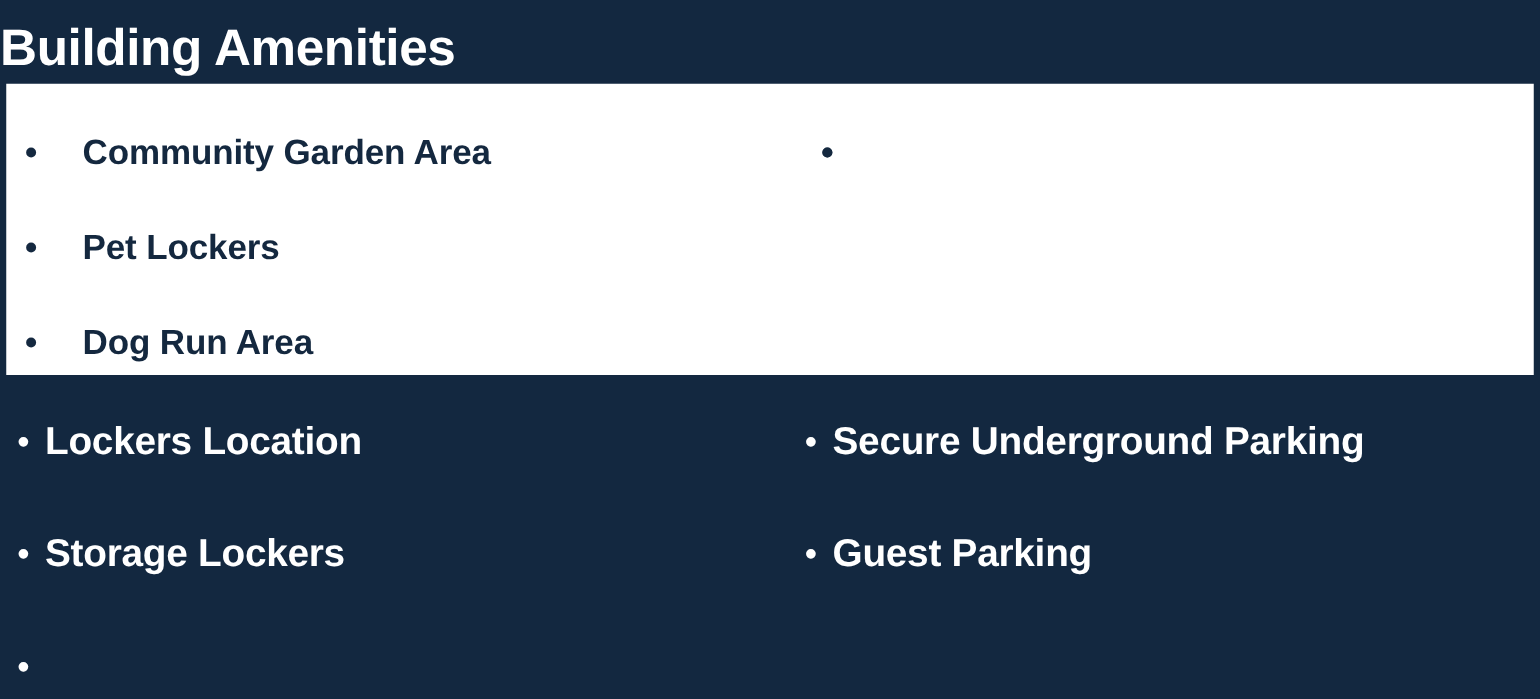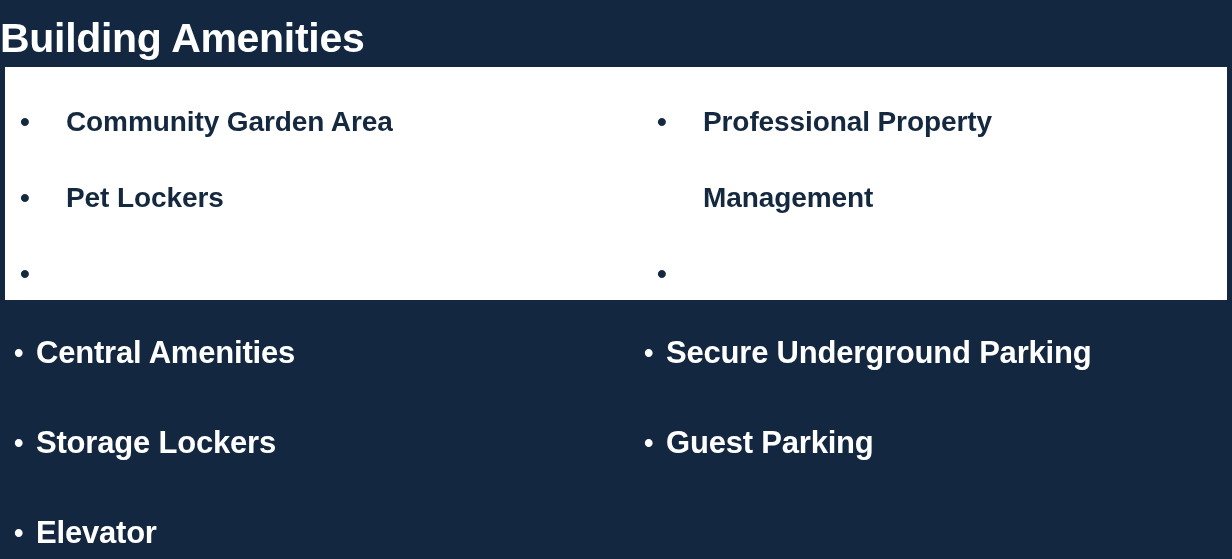--- a/index.html
+++ b/index.html
@@ -167,54 +167,53 @@
           <li class="card-item">
             <span class="bullet">•</span>
             <span class="label">Community Garden Area</span>
           </li>
           <li class="card-item">
             <span class="bullet">•</span>
             <span class="label">Pet Lockers</span>
           </li>
           <li class="card-item">
             <span class="bullet">•</span>
+            <span class="label">Dog Run Area</span>
           </li>
         </ul>
       </div>
 
       <div class="card-col right">
         <ul class="card-list">
           <li class="card-item wrap">
             <span class="bullet">•</span>
-            <span class="label">Professional Property Management</span>
           </li>
           <li class="card-item">
             <span class="bullet">•</span>
           </li>
         </ul>
       </div>
 
     </div>
   </div>
 
   <div class="dark-section">
 
     <div class="dark-col left">
       <ul class="dark-list">
         <li class="dark-item">
           <span class="bullet">•</span>
-          <span class="label">Central Amenities</span>
+          <span class="label">Lockers Location</span>
         </li>
         <li class="dark-item">
           <span class="bullet">•</span>
           <span class="label">Storage Lockers</span>
         </li>
         <li class="dark-item">
           <span class="bullet">•</span>
-          <span class="label">Elevator</span>
         </li>
       </ul>
     </div>
 
     <div class="dark-col right">
       <ul class="dark-list">
         <li class="dark-item">
           <span class="bullet">•</span>
           <span class="label">Secure Underground Parking</span>
         </li>

